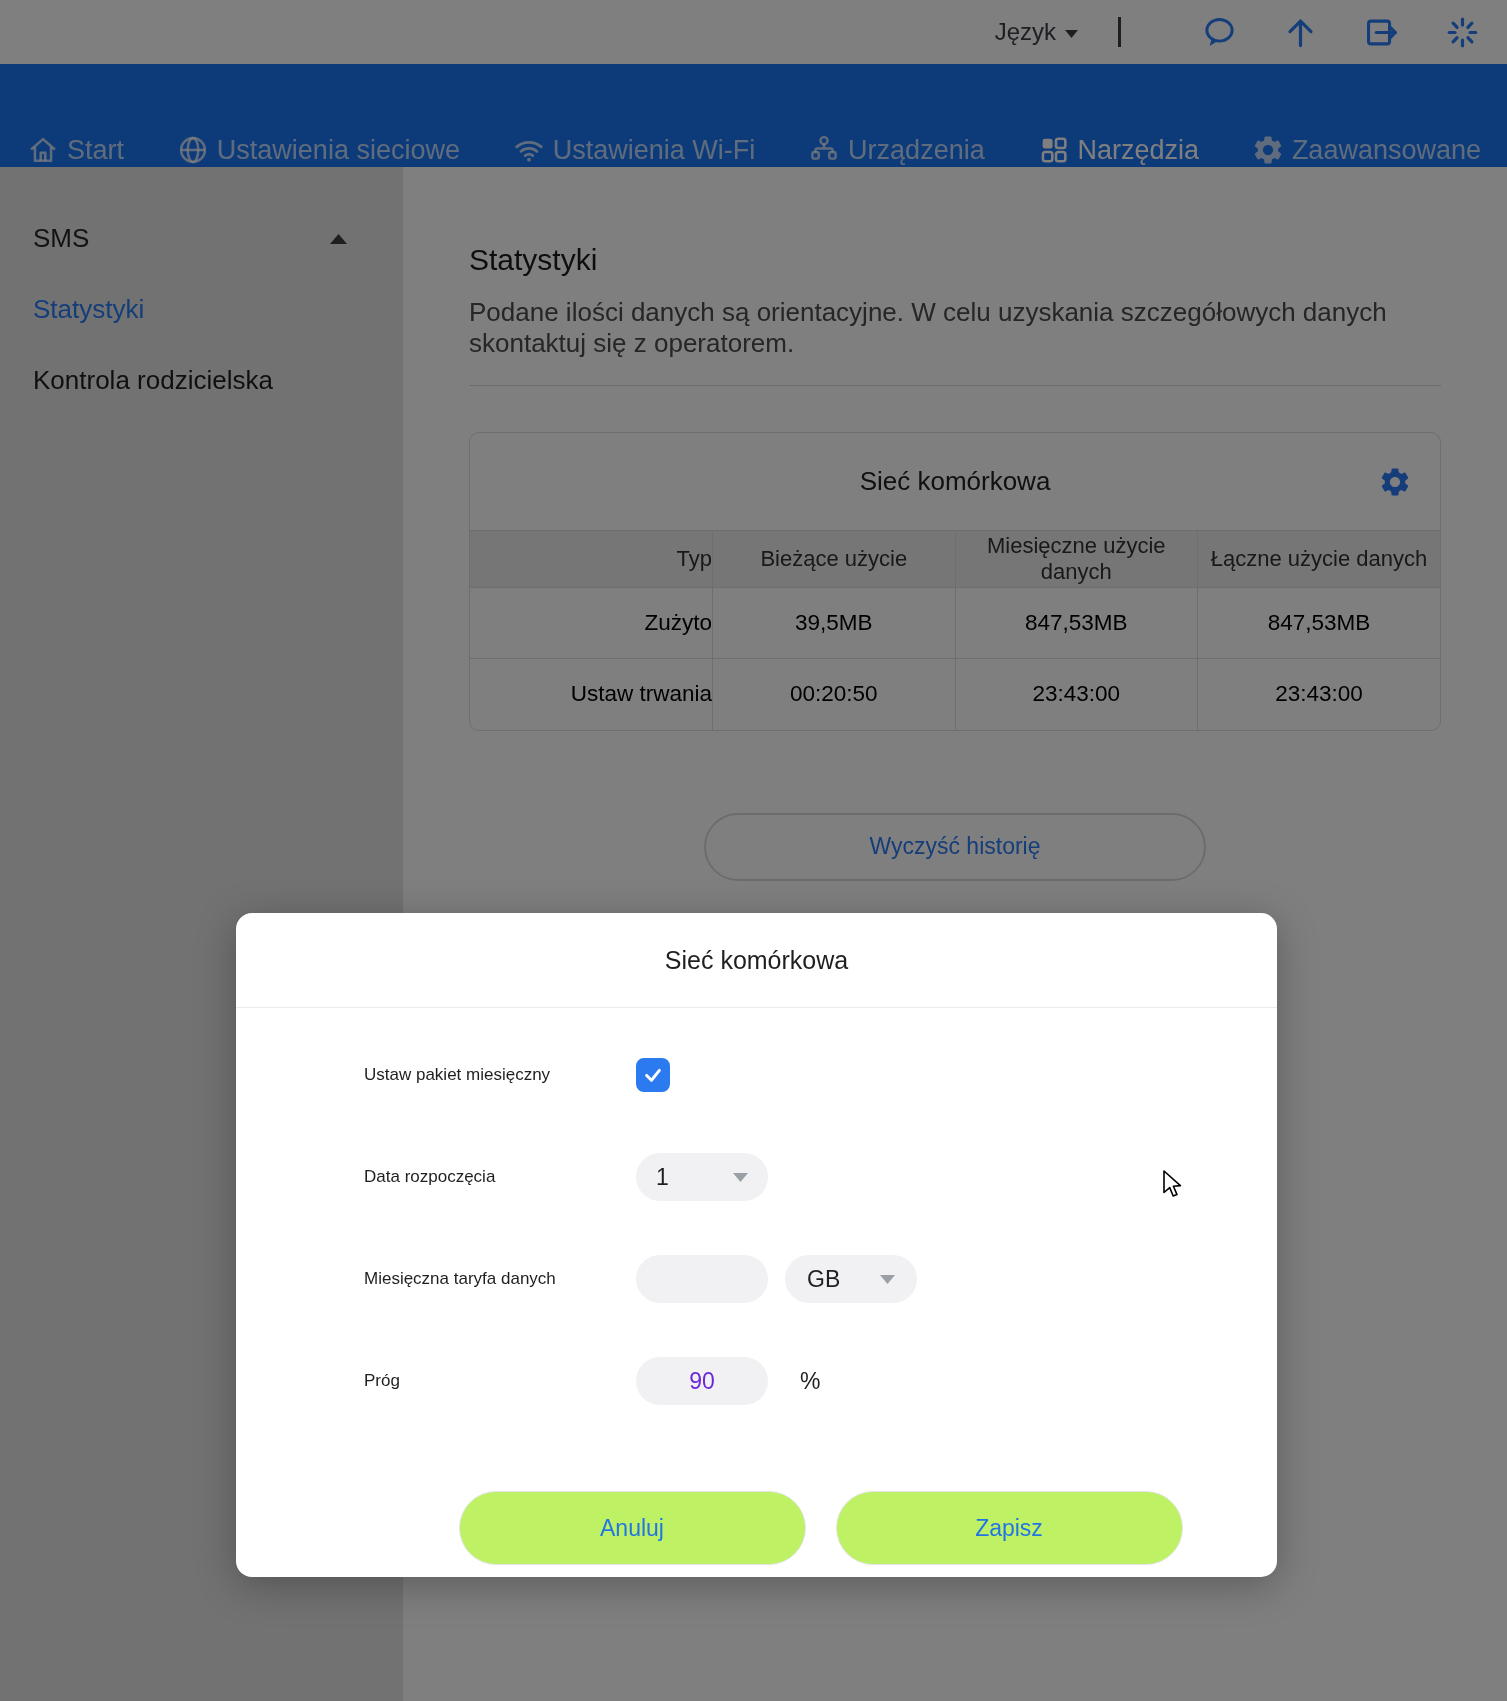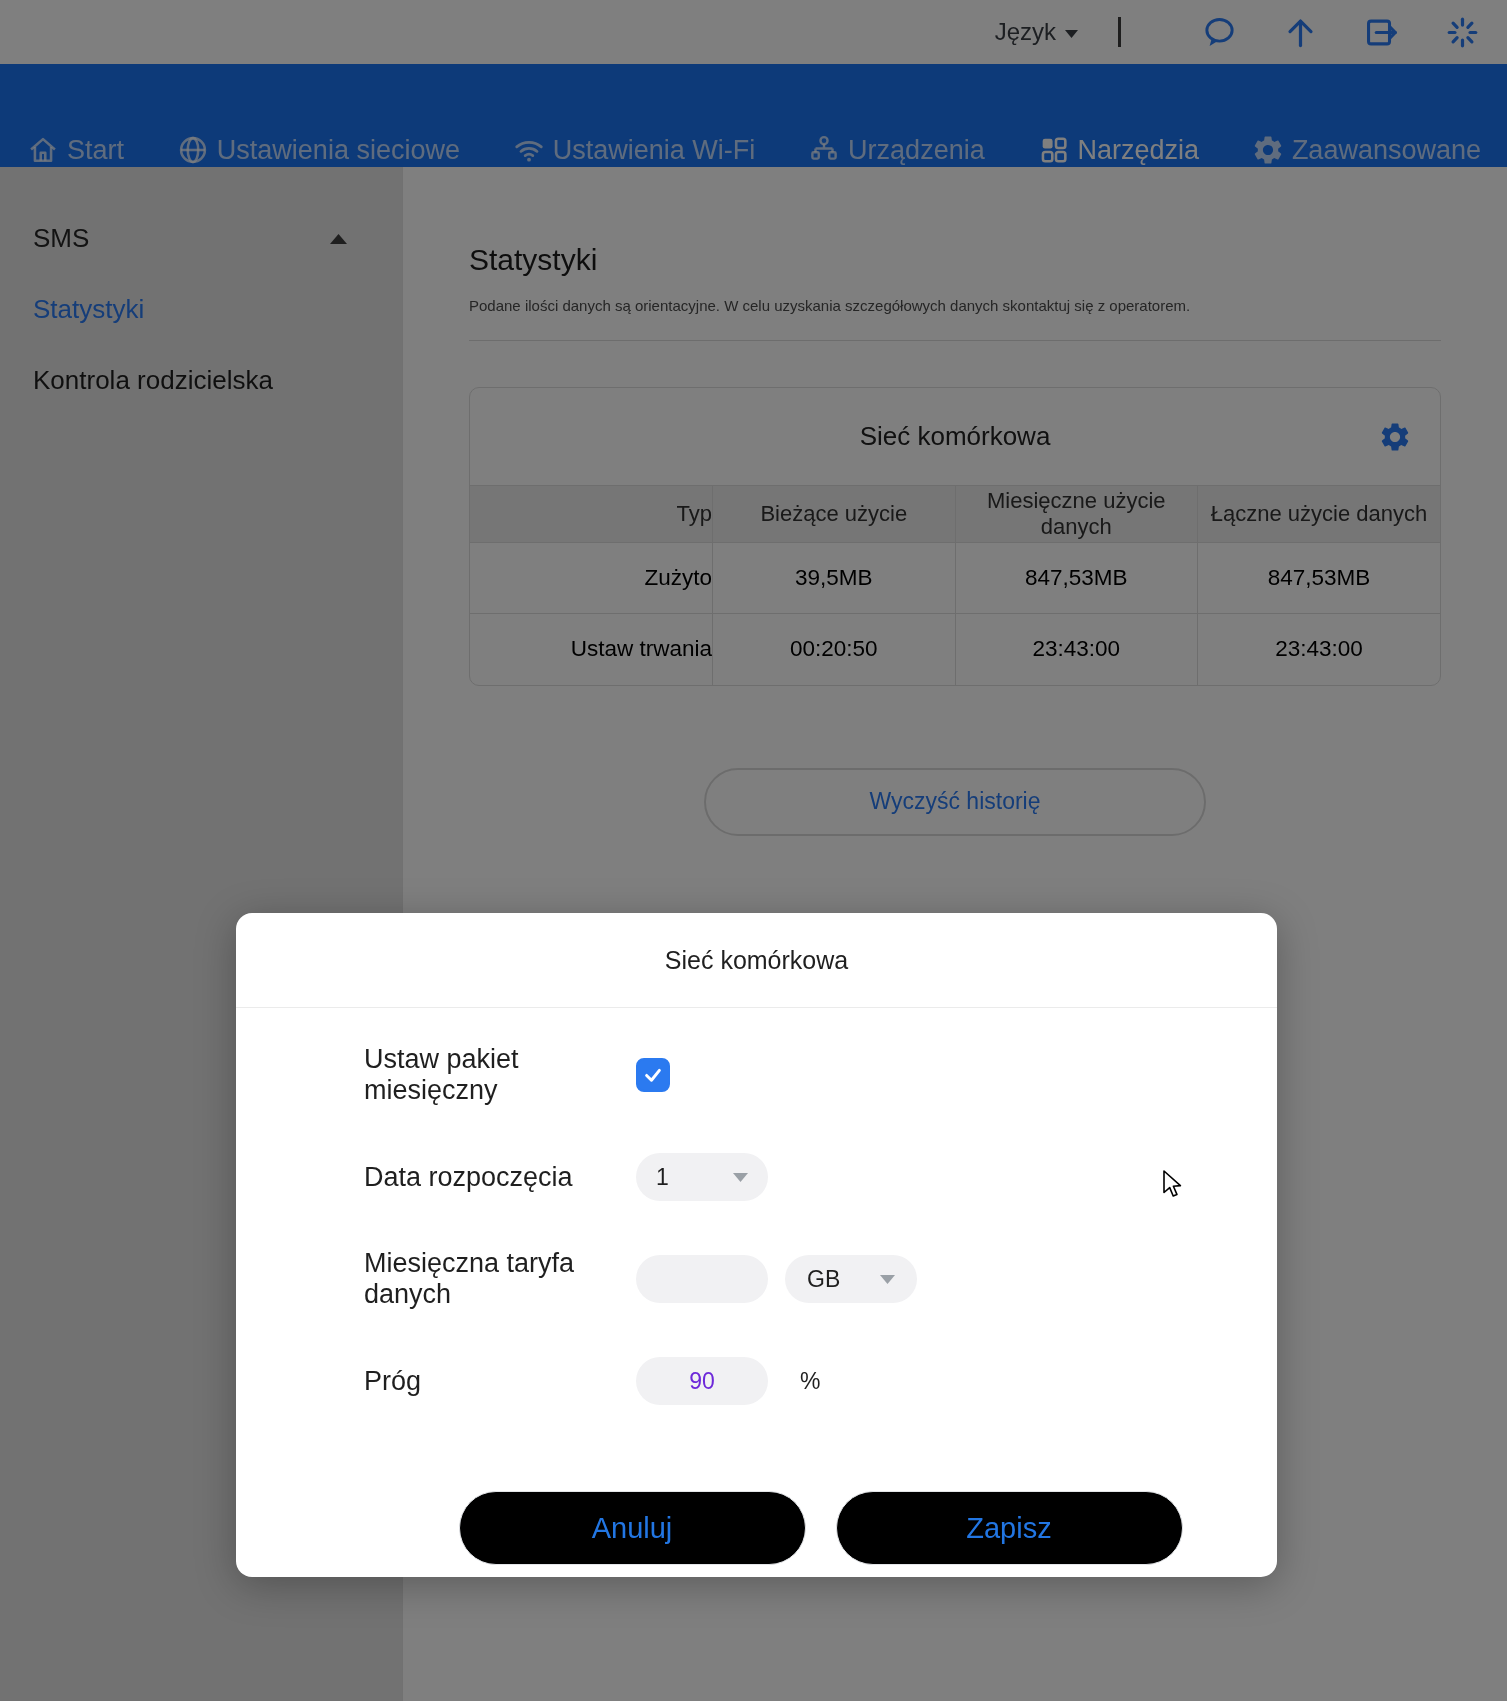--- a/index.html
+++ b/index.html
@@ -47,21 +47,21 @@
     width:403px;flex:0 0 403px;border-right:1px solid #e3e3e3;
     padding:56px 55px 0 33px;background:#e5e5e5;
   }
   .side-group{display:flex;align-items:center;justify-content:space-between;
     font-size:26px;color:#272727;cursor:pointer;margin-bottom:40px;}
   .side-link{font-size:26px;margin-bottom:40px;cursor:pointer;color:#1f1f1f;}
   .side-link.active{color:var(--accent);}
 
   .content{flex:1;padding:0 66px;background:#fff;}
   .page-title{margin-top:76px;font-size:30px;font-weight:400;color:#1c1c1c;}
-  .page-desc{margin-top:20px;font-size:15px;color:#4c4c4c;}
+  .page-desc{margin-top:20px;font-size:26px;color:#4c4c4c;}
   .content-divider{margin-top:26px;border-bottom:1px solid #dbdbdb;}
 
   
   .card{
     margin-top:46px;border:1px solid #dcdcdc;border-radius:10px;
     background:#fff;overflow:hidden;
   }
   .card-header{height:97px;position:relative;display:flex;align-items:center;justify-content:center;}
   .card-title{font-size:26px;color:#222;}
   .card-gear{
@@ -92,21 +92,21 @@
   
   .overlay{position:absolute;inset:0;background:rgba(0,0,0,0.5);z-index:10;}
   .modal{
     position:absolute;left:236px;top:913px;width:1041px;height:664px;
     background:#fff;border-radius:16px;z-index:20;box-shadow:0 8px 40px rgba(0,0,0,0.28);
   }
   .modal-header{height:95px;border-bottom:1px solid #ebebeb;display:flex;align-items:center;justify-content:center;}
   .modal-title{font-size:25px;color:#1f1f1f;}
   .modal-body{padding:42px 0 0 128px;}
   .form-row{display:flex;align-items:center;height:50px;margin-bottom:52px;}
-  .form-label{width:272px;flex:0 0 272px;font-size:27px;color:#1f1f1f;}
+  .form-label{width:272px;flex:0 0 272px;font-size:17px;color:#1f1f1f;}
 
   .checkbox{
     width:34px;height:34px;border-radius:8px;background:#fff;border:2px solid #b9bcc1;
     display:flex;align-items:center;justify-content:center;cursor:pointer;
   }
   .checkbox.checked{background:var(--checkbox-blue);border-color:var(--checkbox-blue);}
   .checkbox svg{width:22px;height:22px;display:none;}
   .checkbox.checked svg{display:block;}
 
   .pill{
@@ -117,22 +117,22 @@
   .pill .sel-caret{flex:0 0 auto;}
   .pill-input{
     width:132px;height:48px;border-radius:24px;background:#f1f1f3;border:none;
     font-size:23px;color:#6d28d9;text-align:center;font-family:inherit;outline:none;
   }
   .unit-select{margin-left:17px;padding:0 22px;}
   .unit-label{margin-left:32px;font-size:23px;color:#1f1f1f;}
 
   .modal-buttons{margin-top:85px;display:flex;justify-content:center;gap:30px;}
   .modal-btn{
-    width:347px;height:74px;border-radius:37px;background:#000000;border:1px solid #e3e5e8;
-    color:var(--modal-button-text);font-size:29px;font-family:inherit;cursor:pointer;
+    width:347px;height:74px;border-radius:37px;background:#bef264;border:1px solid #e3e5e8;
+    color:var(--modal-button-text);font-size:23px;font-family:inherit;cursor:pointer;
   }
 
   .cursor{position:absolute;left:1162px;top:1170px;z-index:30;pointer-events:none;}
 </style>
 </head>
 <body>
 
 <div class="page">
 
   <header class="topbar">

